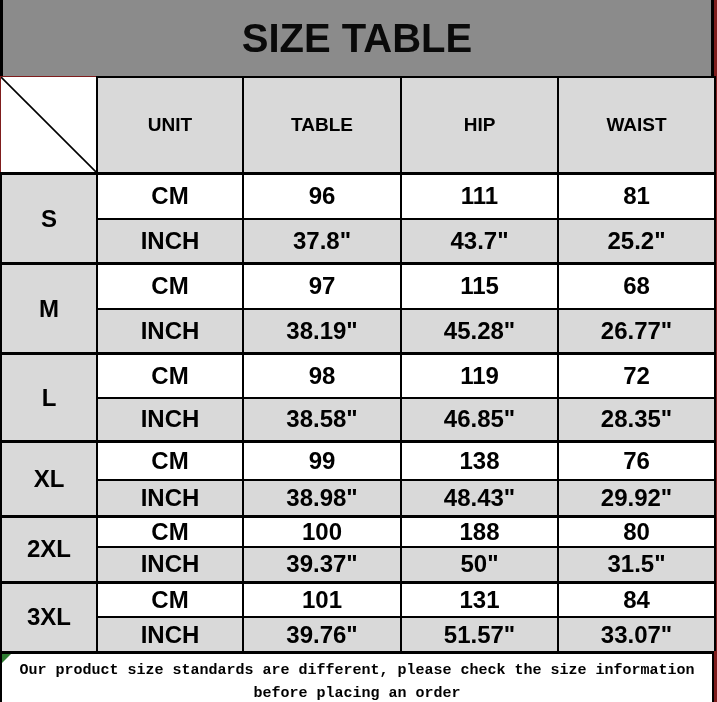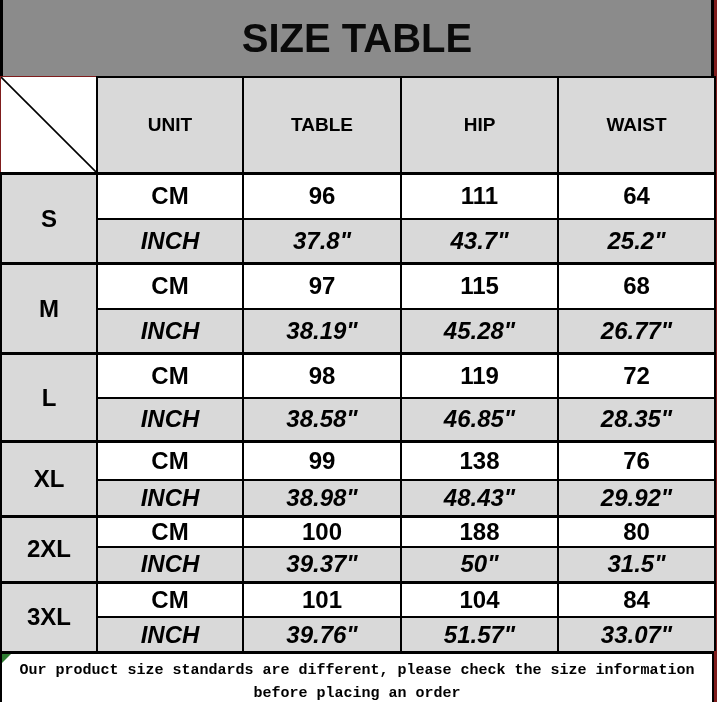--- a/index.html
+++ b/index.html
@@ -58,21 +58,21 @@
     position:relative;
     padding:0;
   }
   td.diag-cell svg{display:block;width:100%;height:100%;}
   td.size-cell{
     background:var(--header-bg);
     font-size:26px;
   }
   tr.group-start td{border-top:3px solid var(--border);}
   tr.row-cm td{background:var(--row-bg);}
-  tr.row-inch td{background:var(--row-alt-bg);font-style:italic;}
+  tr.row-inch td{background:var(--row-alt-bg);}
   tr.row-cm td.size-cell{background:var(--header-bg);}
   tr.h45{height:45px;} tr.h44{height:44px;}
   tr.h38{height:38px;} tr.h37{height:37px;}
   tr.h36{height:29px;} tr.h35{height:35px;} tr.h34{height:34px;}
   tr.row-last td{border-bottom:none;}
   td.size-cell-last{border-bottom:none !important;}
   .footer{
     position:relative;
     width:714px;
     min-height:61px;
@@ -128,21 +128,21 @@
       <th>TABLE</th>
       <th>HIP</th>
       <th>WAIST</th>
     </tr>
 
     <tr class="row-cm group-start h45">
       <td class="size-cell" rowspan="2">S</td>
       <td>CM</td>
       <td>96</td>
       <td>111</td>
-      <td>64</td>
+      <td>81</td>
     </tr>
     <tr class="row-inch h45">
       <td>INCH</td>
       <td>37.8"</td>
       <td>43.7"</td>
       <td>25.2"</td>
     </tr>
 
     <tr class="row-cm group-start h45">
       <td class="size-cell" rowspan="2">M</td>
@@ -197,21 +197,21 @@
       <td>INCH</td>
       <td>39.37"</td>
       <td>50"</td>
       <td>31.5"</td>
     </tr>
 
     <tr class="row-cm group-start h35">
       <td class="size-cell size-cell-last" rowspan="2">3XL</td>
       <td>CM</td>
       <td>101</td>
-      <td>104</td>
+      <td>131</td>
       <td>84</td>
     </tr>
     <tr class="row-inch row-last h34">
       <td>INCH</td>
       <td>39.76"</td>
       <td>51.57"</td>
       <td>33.07"</td>
     </tr>
   </tbody>
     </table>

